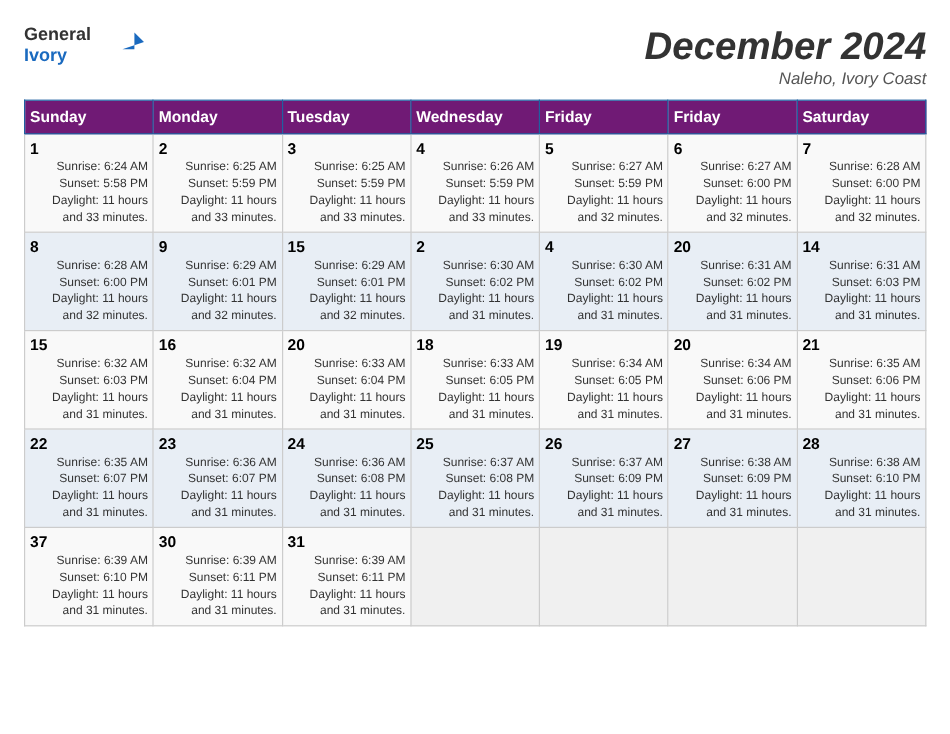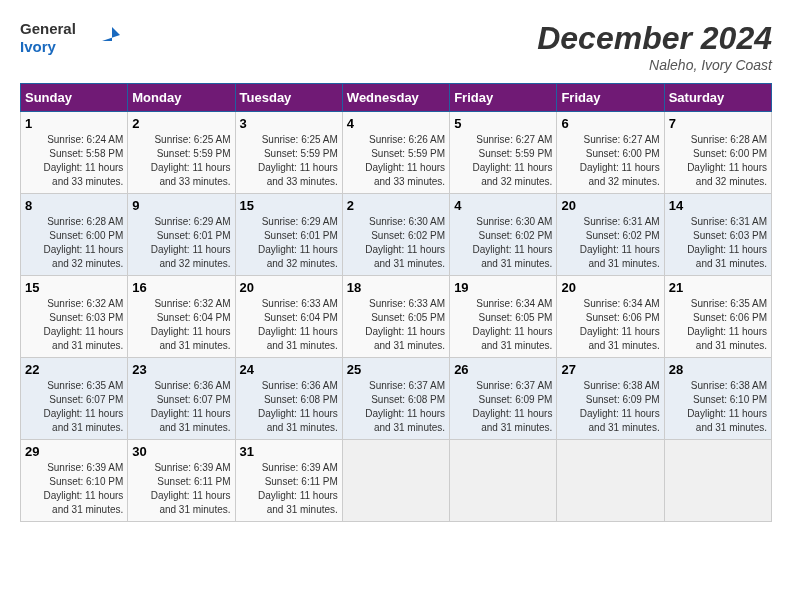--- a/index.html
+++ b/index.html
@@ -337,21 +337,21 @@
         <span class="day-num">28</span>
         <div class="day-info">
           Sunrise: 6:38 AM<br>
           Sunset: 6:10 PM<br>
           Daylight: 11 hours and 31 minutes.
         </div>
       </td>
       </tr>
       <tr>
         <td>
-        <span class="day-num">29</span>
+        <span class="day-num">37</span>
         <div class="day-info">
           Sunrise: 6:39 AM<br>
           Sunset: 6:10 PM<br>
           Daylight: 11 hours and 31 minutes.
         </div>
       </td>
         <td>
         <span class="day-num">30</span>
         <div class="day-info">
           Sunrise: 6:39 AM<br>

